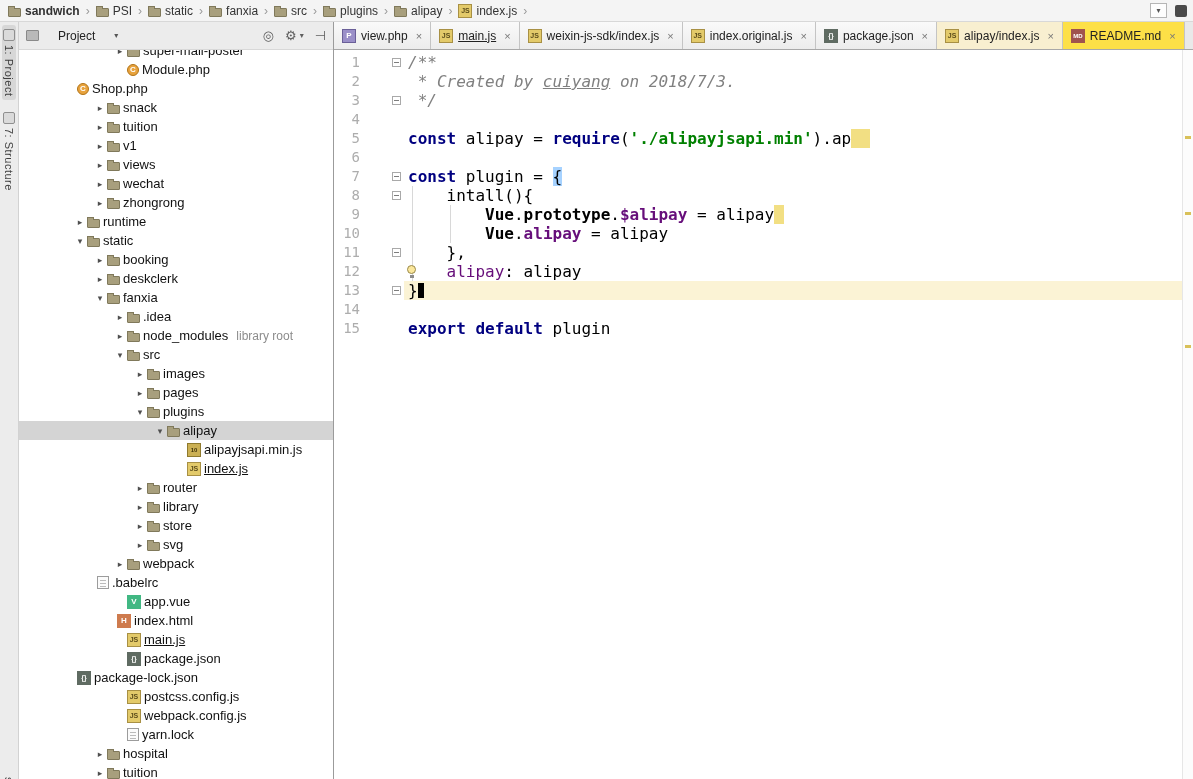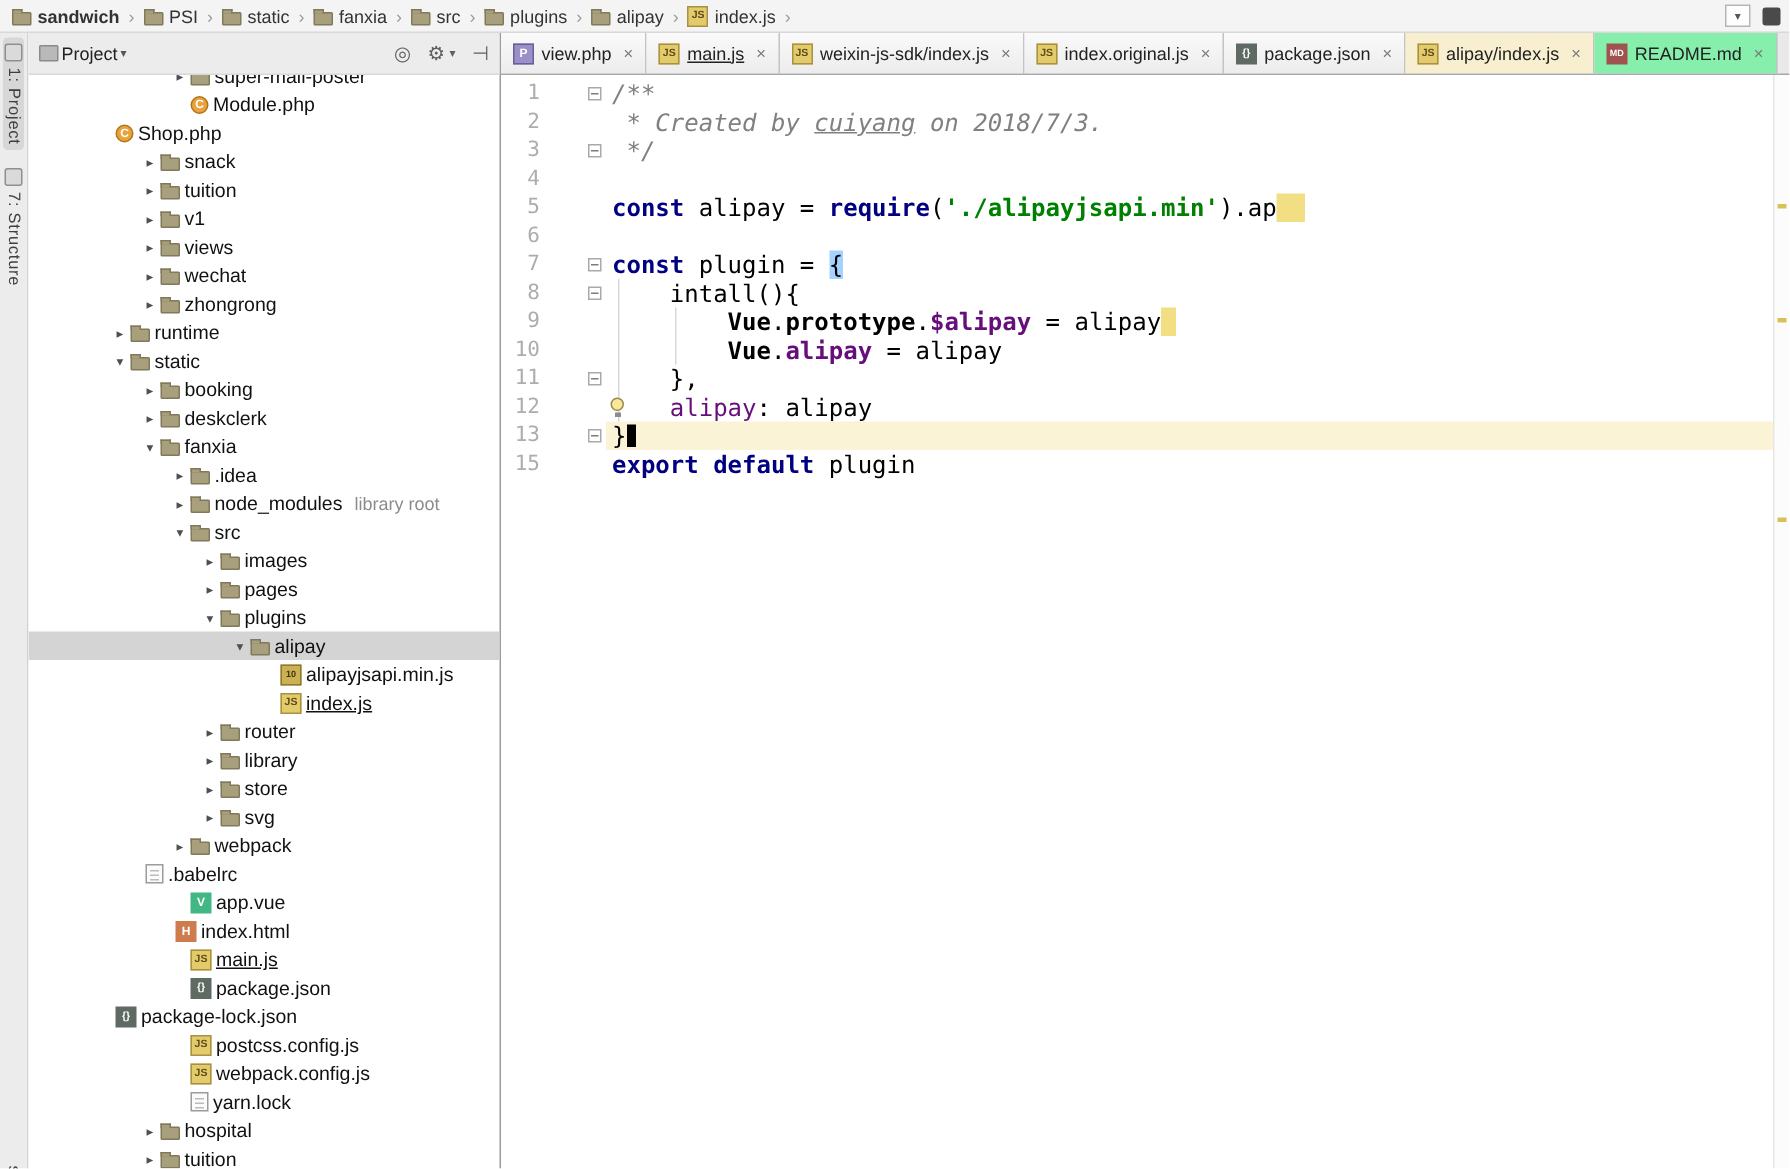--- a/index.html
+++ b/index.html
@@ -33,21 +33,21 @@
            display:flex; flex-direction:column; align-items:center; padding-top:3px; }
   .vbtn { display:flex; flex-direction:column; align-items:center; gap:4px; padding:4px 1px; margin-bottom:8px; border-radius:3px; }
   .vbtn.pressed { background:#D7D7D7; }
   .vbtn.bottom { margin-top:auto; margin-bottom:-8px; }
   .vico { width:12px; height:12px; border:1px solid #8f8f8f; background:#DADADA; border-radius:2px; }
   .vtext { writing-mode:vertical-rl; font-size:11px; color:#3f3f3f; letter-spacing:0.5px; }
 
   
   .pane { width:315px; flex:none; border-right:1px solid #9B9B9B; display:flex; flex-direction:column; background:#fff; }
   .pane-header { height:28px; flex:none; background:#ECECEC; border-bottom:1px solid #D8D8D8;
-                 display:flex; align-items:center; padding:0 7px; font-size:12px; color:#222; gap:2px; }
+                 display:flex; align-items:center; padding:0 7px; font-size:12px; color:#222; gap:19px; }
   .ph-icon { width:13px; height:11px; background:#B9B9B9; border:1px solid #8a8a8a; border-radius:1px; }
   .ph-chev { font-size:8px; color:#555; }
   .ph-icons { margin-left:auto; display:flex; align-items:center; gap:11px; color:#5f5f5f; font-size:13px; }
   .ph-icons .sm { font-size:8px; margin-left:-8px; }
 
   .treewrap { flex:1; overflow:hidden; }
   .tree { margin-top:-9px; }
   .trow { height:19px; display:flex; align-items:center; font-size:13px; color:#111; white-space:nowrap; }
   .trow.sel { background:#D4D4D4; }
   .arrow { width:14px; flex:none; font-size:9px; color:#4f4f4f; text-align:center; }
@@ -81,21 +81,21 @@
   .fico-file::after { content:""; position:absolute; left:2px; top:3px; right:2px; height:1px;
                       background:#BBB; box-shadow:0 3px 0 #BBB, 0 6px 0 #BBB; }
 
   
   .editor { flex:1; min-width:0; display:flex; flex-direction:column; }
   .tabbar { height:28px; flex:none; background:#E9E9E9; border-bottom:1px solid #A8A8A8;
             display:flex; align-items:stretch; overflow:hidden; }
   .tab { display:flex; align-items:center; gap:5px; padding:0 8px; font-size:12px; color:#222;
          border-right:1px solid #C4C4C4; background:linear-gradient(#FAFAFA,#ECECEC); white-space:nowrap; }
   .tab.active { background:#F8EFD0; }
-  .tab.dim { background:#86efac; }
+  .tab.dim { background:#fde047; }
   .tab .x { color:#777; font-size:11px; margin-left:3px; }
 
   .editorbody { flex:1; position:relative; background:#fff; overflow:hidden;
                 font-family:"DejaVu Sans Mono", monospace; font-size:16px; }
   .codelines { position:relative; padding-top:3px; }
   .cline { display:flex; height:19px; line-height:19px; white-space:pre; }
   .lnum { width:26px; flex:none; text-align:right; color:#ADADAD; font-size:14px; }
   .lfold { width:16px; flex:none; margin-left:28px; position:relative; display:flex; align-items:center; justify-content:center; }
   .fmark { display:inline-block; width:9px; height:9px; border:1px solid #A9A9A9; background:#fff; position:relative; }
   .fmark::after { content:""; position:absolute; left:1px; right:1px; top:3px; height:1px; background:#7d7d7d; }
@@ -458,20 +458,21 @@
             <div class="cline"><span class="lnum">4</span><span class="lfold"></span><span class="ltext"></span></div>
             <div class="cline"><span class="lnum">5</span><span class="lfold"></span><span class="ltext"><span class="tk-kw">const </span><span class="tk-pl">alipay = </span><span class="tk-kwi">require</span><span class="tk-pl">(</span><span class="tk-str">'./alipayjsapi.min'</span><span class="tk-pl">).ap</span><span class="tk-warn">  </span></span></div>
             <div class="cline"><span class="lnum">6</span><span class="lfold"></span><span class="ltext"></span></div>
             <div class="cline"><span class="lnum">7</span><span class="lfold"><span class="fmark f-start"></span></span><span class="ltext"><span class="tk-kw">const </span><span class="tk-pl">plugin = </span><span class="tk-brace">{</span></span></div>
             <div class="cline"><span class="lnum">8</span><span class="lfold"><span class="fmark f-start"></span></span><span class="ltext"><span class="tk-pl">    intall(){</span></span></div>
             <div class="cline"><span class="lnum">9</span><span class="lfold"></span><span class="ltext"><span class="tk-pl">        </span><span class="tk-b">Vue</span><span class="tk-pl">.</span><span class="tk-b">prototype</span><span class="tk-pl">.</span><span class="tk-prop tk-b">$alipay</span><span class="tk-pl"> = alipay</span><span class="tk-warn"> </span></span></div>
             <div class="cline"><span class="lnum">10</span><span class="lfold"></span><span class="ltext"><span class="tk-pl">        </span><span class="tk-b">Vue</span><span class="tk-pl">.</span><span class="tk-prop tk-b">alipay</span><span class="tk-pl"> = alipay</span></span></div>
             <div class="cline"><span class="lnum">11</span><span class="lfold"><span class="fmark f-end"></span></span><span class="ltext"><span class="tk-pl">    },</span></span></div>
             <div class="cline"><span class="lnum">12</span><span class="lfold"></span><span class="ltext"><span class="bulb"></span><span class="tk-pl">    </span><span class="tk-prop">alipay</span><span class="tk-pl">: alipay</span></span></div>
             <div class="cline active"><span class="lnum">13</span><span class="lfold"><span class="fmark f-end"></span></span><span class="ltext"><span class="tk-pl">}</span><span class="caret"></span></span></div>
+            <div class="cline"><span class="lnum">14</span><span class="lfold"></span><span class="ltext"></span></div>
             <div class="cline"><span class="lnum">15</span><span class="lfold"></span><span class="ltext"><span class="tk-kw">export default </span><span class="tk-pl">plugin</span></span></div>
           </div>
         <div class="stripe" id="stripe">
             <div class="smark" style="top: 86px;"></div>
             <div class="smark" style="top: 162px;"></div>
             <div class="smark" style="top: 295px;"></div>
           </div>
       </div>
     </div>
 

